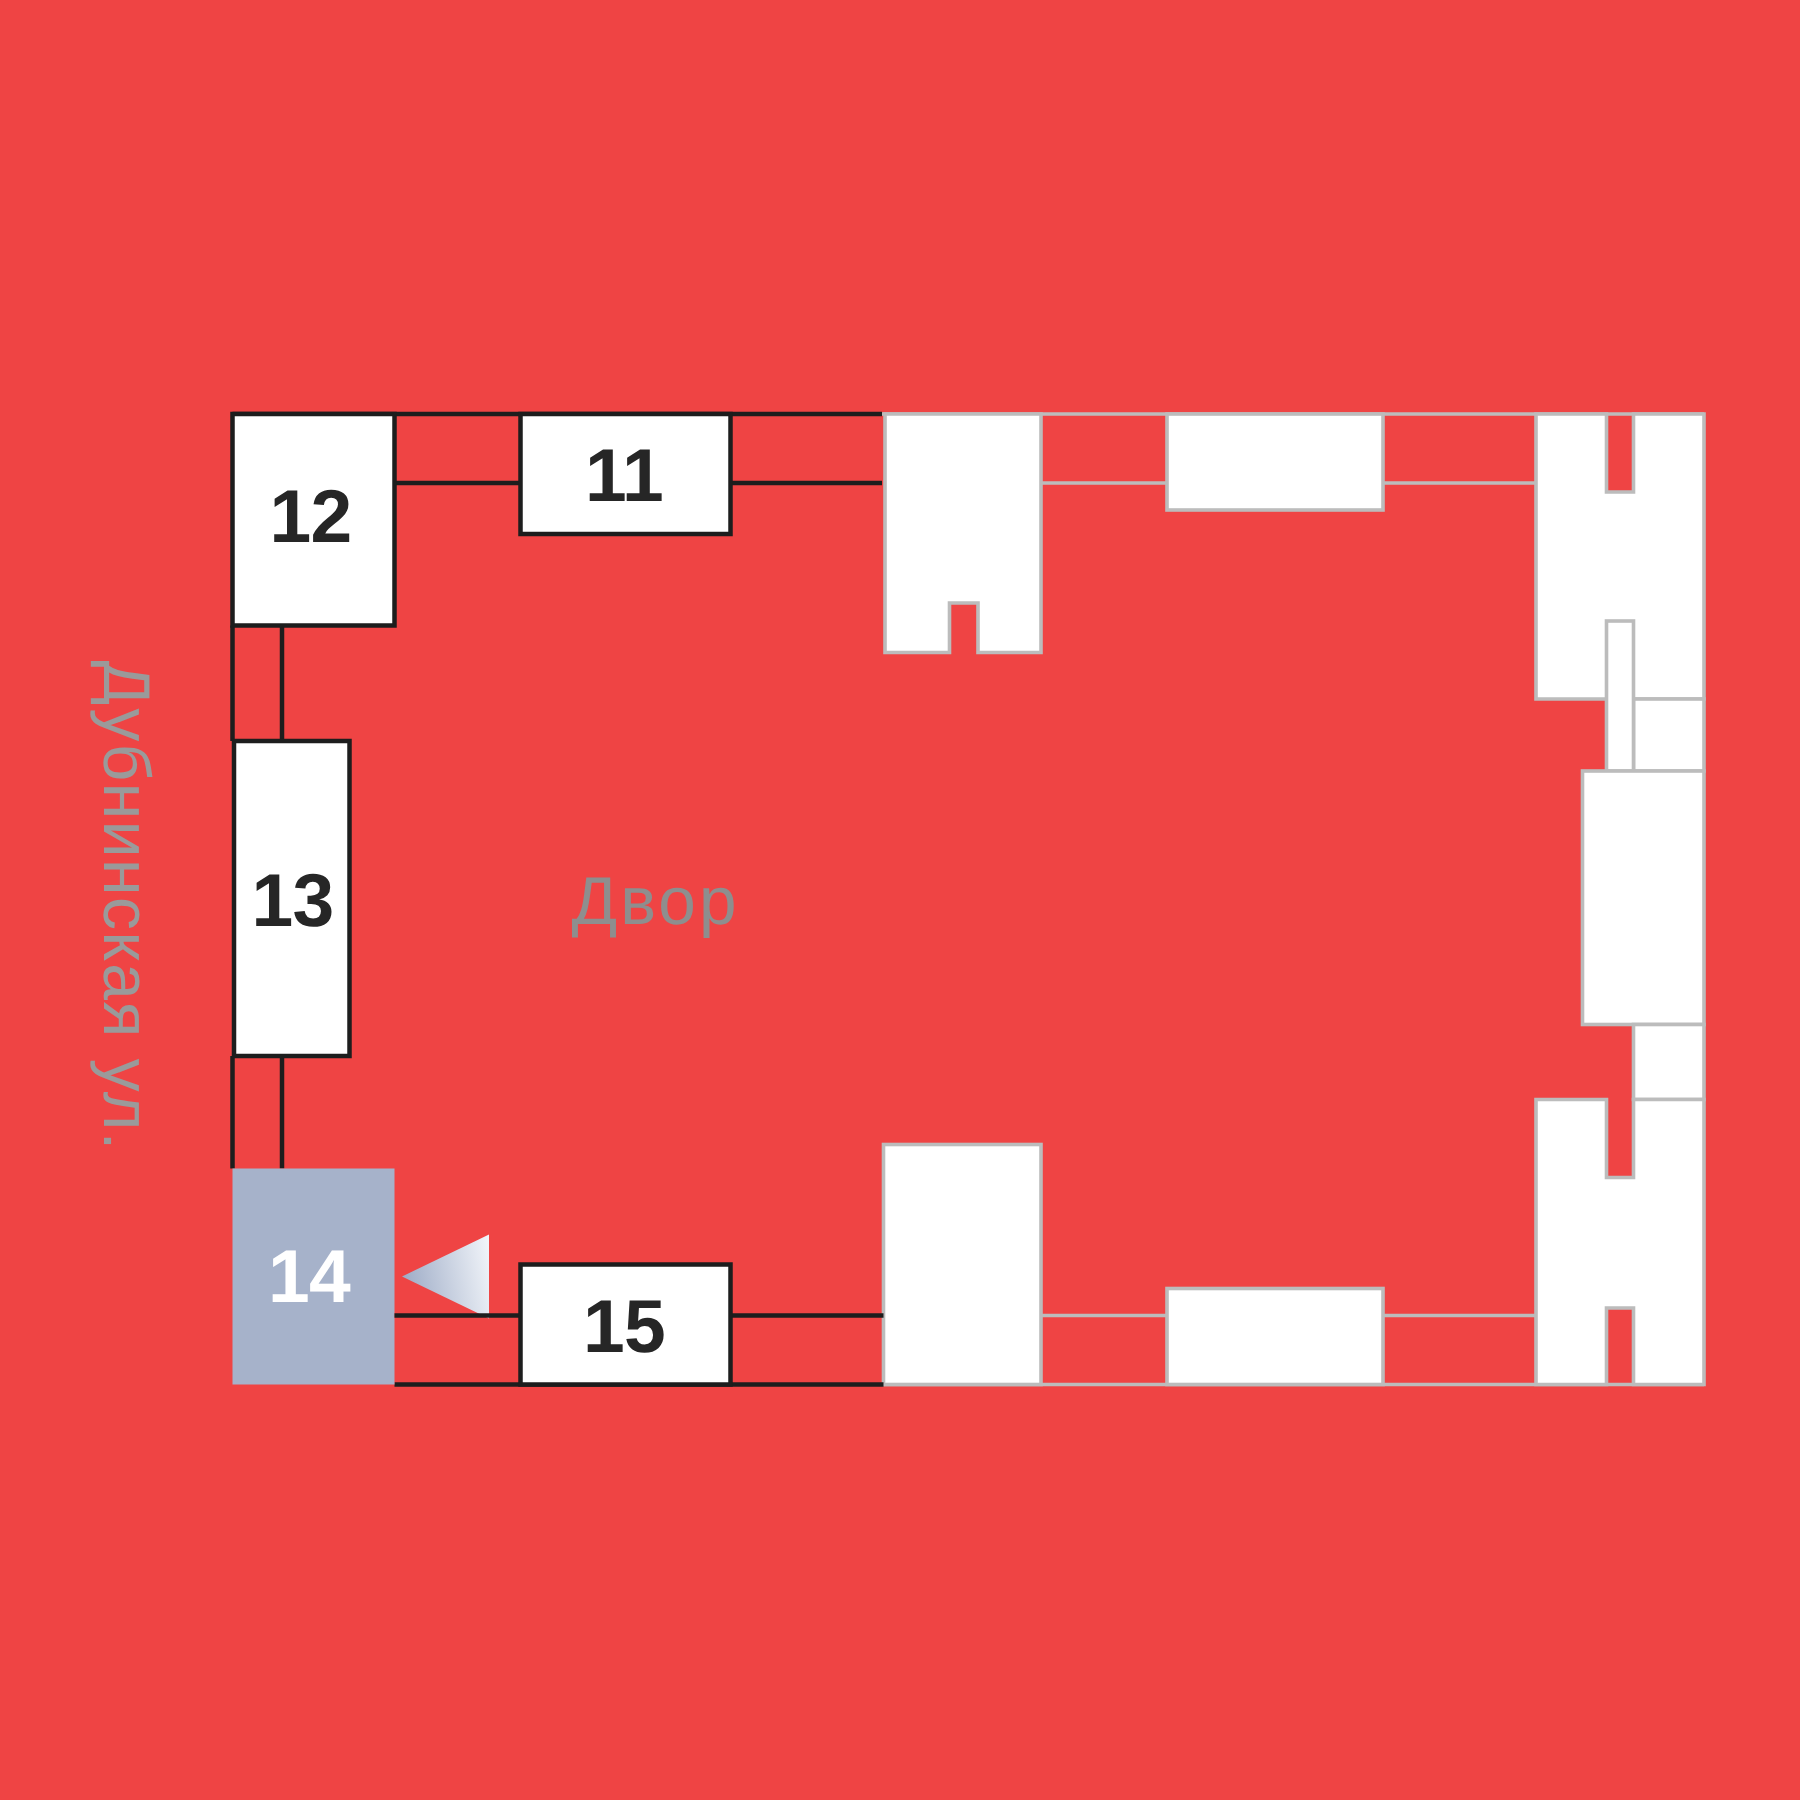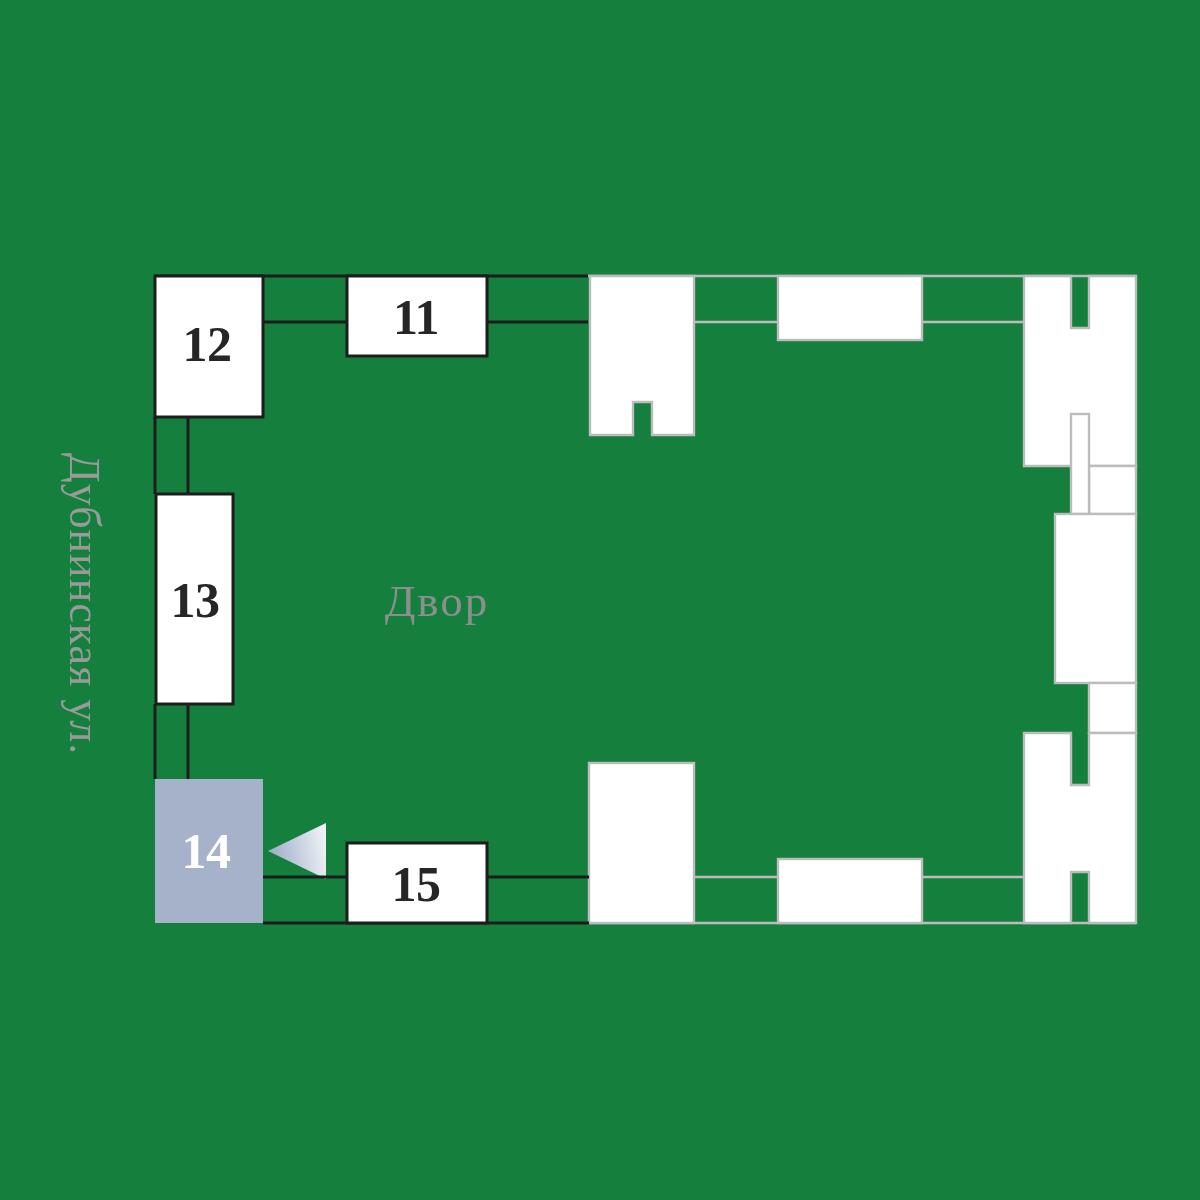--- a/index.html
+++ b/index.html
@@ -1,17 +1,17 @@
 <!DOCTYPE html>
 <html><head>
 <meta charset="utf-8">
 <style>
   html,body{margin:0;padding:0;background:#ffffff;}
-  .stage{position:relative;width:1200px;height:1200px;background:#15803d;overflow:hidden;
-         font-family:Liberation Serif, serif;}
+  .stage{position:relative;width:1200px;height:1200px;background:#ef4444;overflow:hidden;
+         font-family:Liberation Sans, sans-serif;}
   svg{position:absolute;left:0;top:0;}
   .light-line{stroke:#bcbcbc;stroke-width:2.4;fill:none;}
   .light-shape{stroke:#bcbcbc;stroke-width:2.4;fill:#ffffff;}
   .dark-line{stroke:#1d1d1d;stroke-width:3;fill:none;}
   .dark-box{stroke:#1d1d1d;stroke-width:3;fill:#ffffff;}
   .num{font-weight:700;font-size:50px;fill:#262626;text-anchor:middle;letter-spacing:-0.5px;}
   .num-selected{fill:#ffffff;}
   .courtyard-text{font-weight:500;font-size:45px;fill:#8e8e8e;text-anchor:middle;letter-spacing:2px;}
   .street-text{font-weight:500;font-size:44px;fill:#9a9a9a;text-anchor:middle;letter-spacing:1px;}
 </style>

